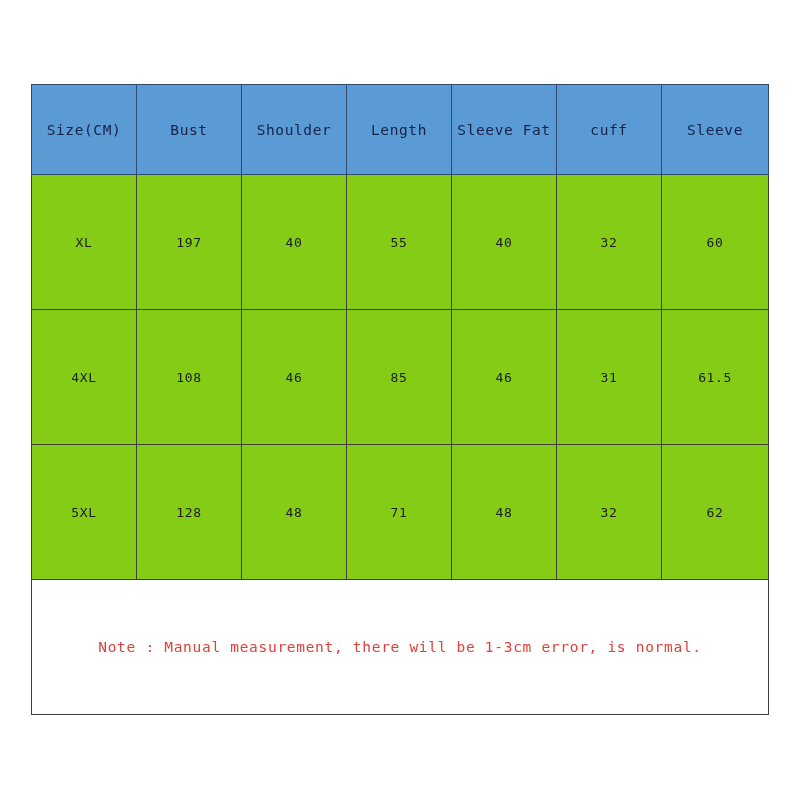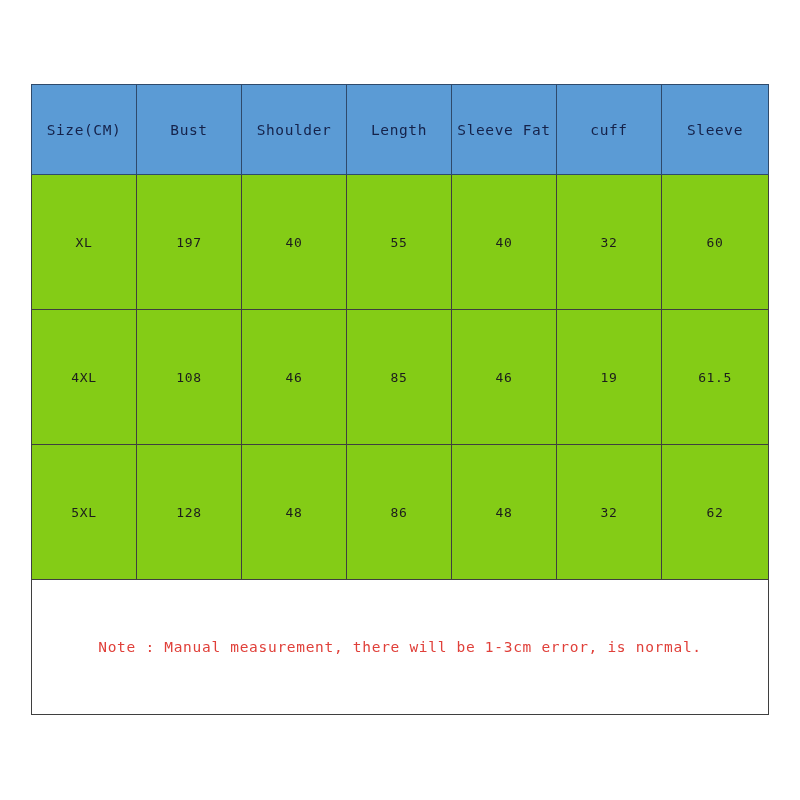--- a/index.html
+++ b/index.html
@@ -131,29 +131,29 @@
         </tr>
 
 
 
         <tr class="data-row">
           <td>4XL</td>
           <td>108</td>
           <td>46</td>
           <td>85</td>
           <td>46</td>
-          <td>19</td>
+          <td>31</td>
           <td>61.5</td>
         </tr>
 
         <tr class="data-row">
           <td>5XL</td>
           <td>128</td>
           <td>48</td>
-          <td>86</td>
+          <td>71</td>
           <td>48</td>
           <td>32</td>
           <td>62</td>
         </tr>
 
         <tr class="note-row">
           <td class="note-cell" colspan="7">Note : Manual measurement,  there will be 1-3cm error,  is normal.</td>
         </tr>
 
       </tbody>

